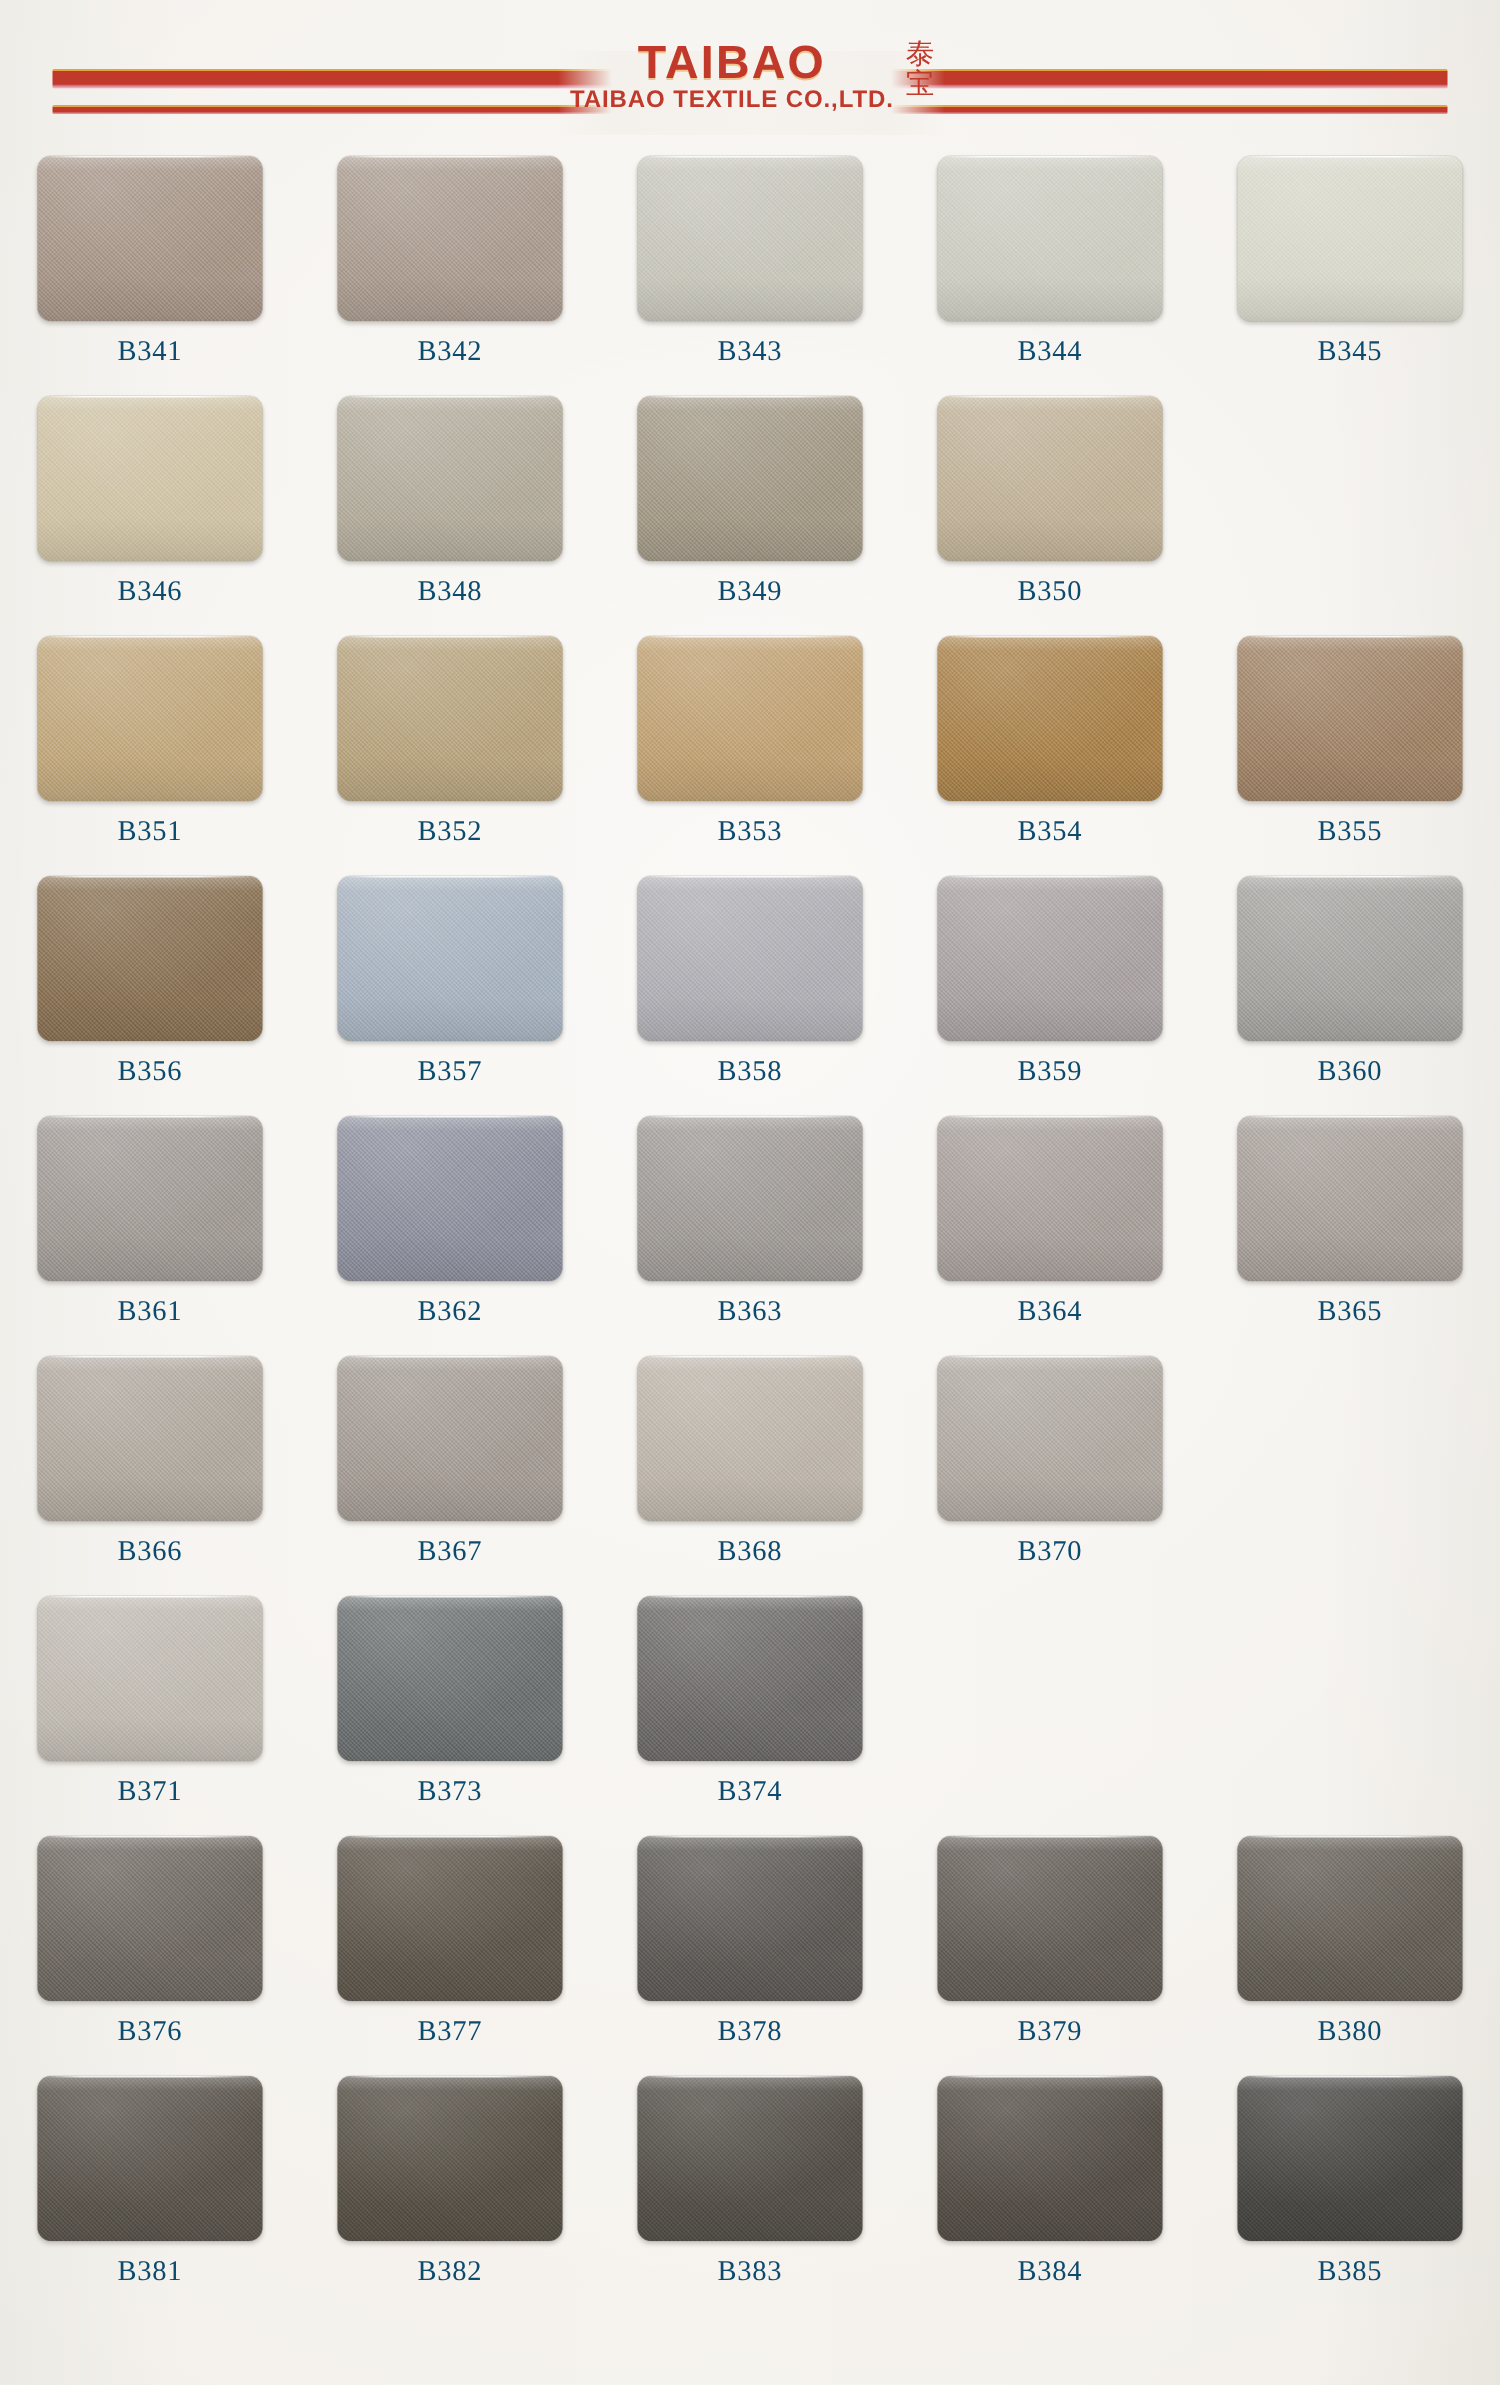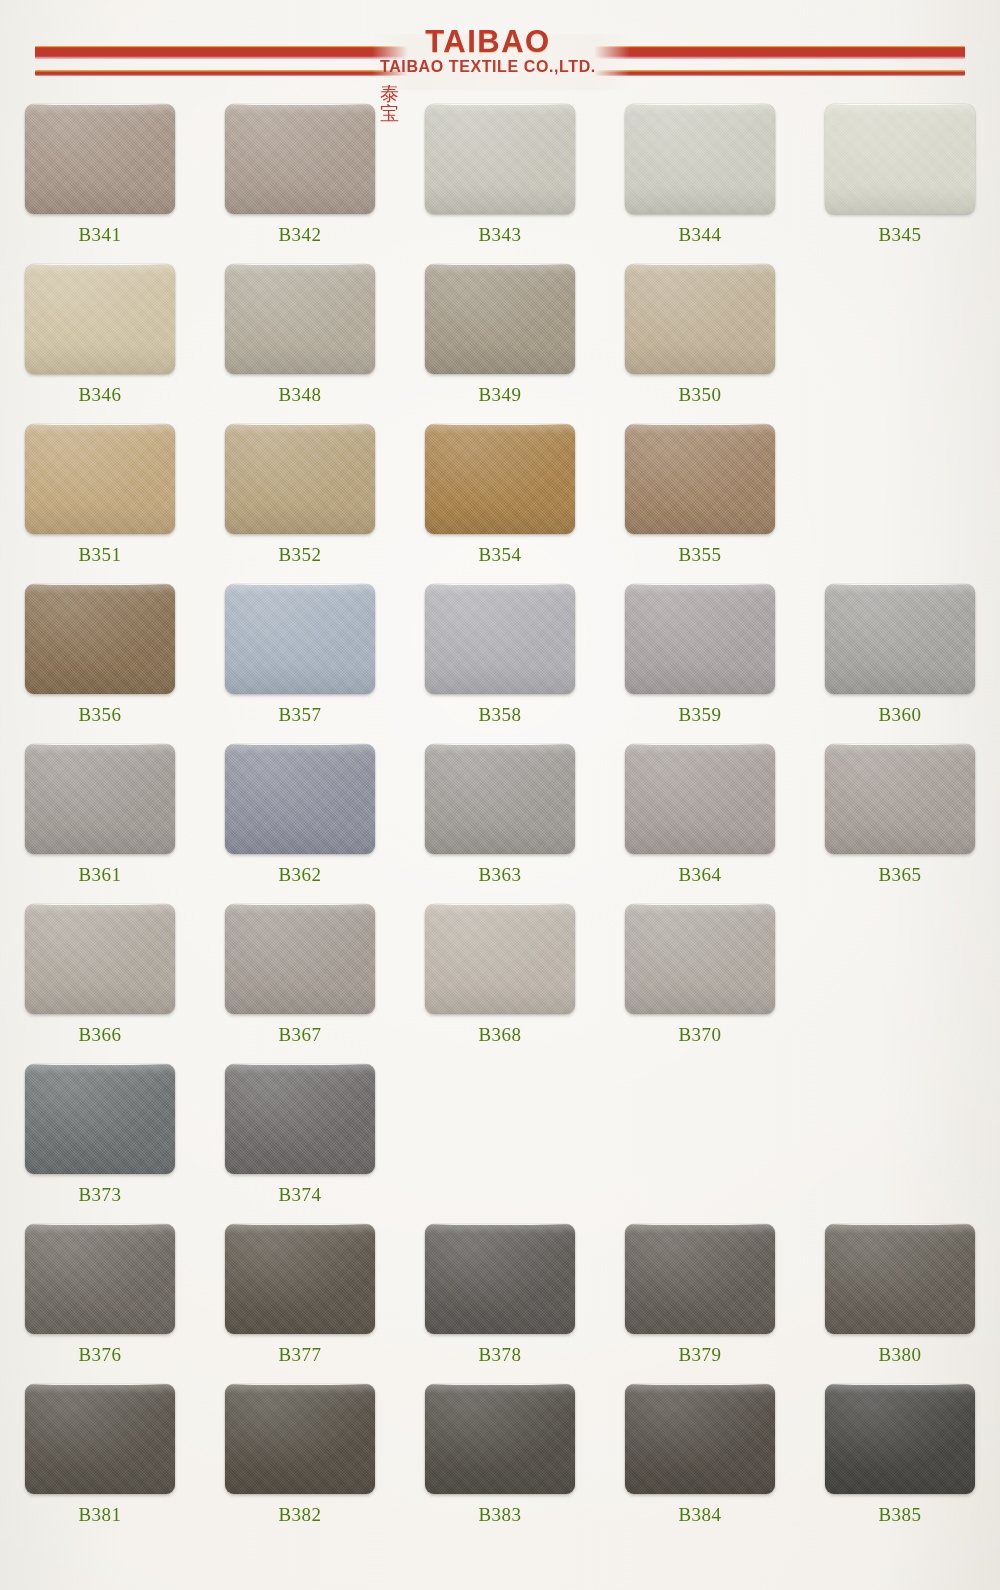--- a/index.html
+++ b/index.html
@@ -70,21 +70,20 @@
     top: 26px;
     width: 250px;
     height: 62px;
     text-align: center;
   }
   #logo-row {
     display: flex;
     align-items: flex-start;
     justify-content: flex-start;
     gap: 8px;
-    flex-direction: column;
   }
   #logo-latin {
     text-align: center;
   }
   #logo-wordmark {
     font-family: "Liberation Sans", "DejaVu Sans", sans-serif;
     font-weight: bold;
     font-size: 31px;
     letter-spacing: 1.5px;
     color: #c0392b;
@@ -178,21 +177,21 @@
     pointer-events: none;
   }
   .chip-label {
     position: absolute;
     left: 0;
     right: 0;
     top: 128px;
     text-align: center;
     font-family: "Liberation Serif", "DejaVu Serif", serif;
     font-size: 19px;
-    color: #4d7c0f;
+    color: #0c4a6e;
     letter-spacing: 0.5px;
   }
 </style>
 </head>
 <body>
 
 <div id="paper"></div>
 
 <div id="header">
   <div class="stripe-band stripe-thick"></div>
@@ -302,20 +301,28 @@
       <div class="cell">
         <div class="chip-wrap">
           <div class="chip" style="background-color: rgb(183, 164, 128);">
             <div class="chip-lip"></div>
           </div>
         </div>
         <div class="chip-label">B352</div>
       </div>
       <div class="cell">
         <div class="chip-wrap">
+          <div class="chip" style="background-color: rgb(192, 162, 118);">
+            <div class="chip-lip"></div>
+          </div>
+        </div>
+        <div class="chip-label">B353</div>
+      </div>
+      <div class="cell">
+        <div class="chip-wrap">
           <div class="chip" style="background-color: rgb(169, 131, 79);">
             <div class="chip-lip"></div>
           </div>
         </div>
         <div class="chip-label">B354</div>
       </div>
       <div class="cell">
         <div class="chip-wrap">
           <div class="chip" style="background-color: rgb(160, 132, 105);">
             <div class="chip-lip"></div>
@@ -438,20 +445,28 @@
           <div class="chip" style="background-color: rgb(176, 169, 162);">
             <div class="chip-lip"></div>
           </div>
         </div>
         <div class="chip-label">B370</div>
       </div>
     </div>
     <div class="grid-row">
       <div class="cell">
         <div class="chip-wrap">
+          <div class="chip" style="background-color: rgb(192, 186, 178);">
+            <div class="chip-lip"></div>
+          </div>
+        </div>
+        <div class="chip-label">B371</div>
+      </div>
+      <div class="cell">
+        <div class="chip-wrap">
           <div class="chip" style="background-color: rgb(110, 114, 115);">
             <div class="chip-lip"></div>
           </div>
         </div>
         <div class="chip-label">B373</div>
       </div>
       <div class="cell">
         <div class="chip-wrap">
           <div class="chip" style="background-color: rgb(111, 108, 107);">
             <div class="chip-lip"></div>

